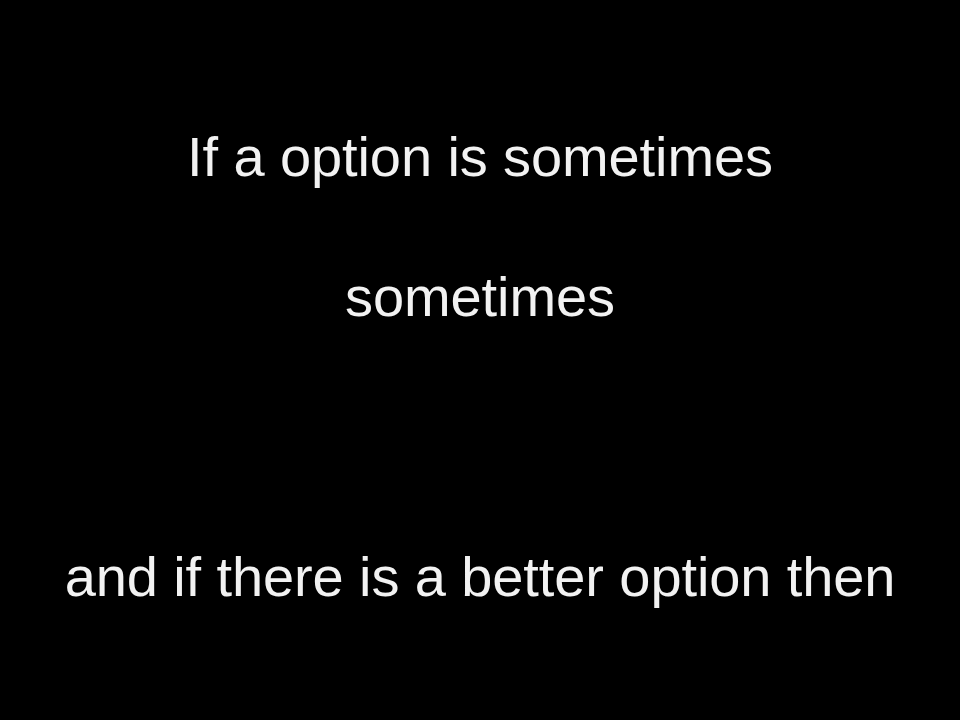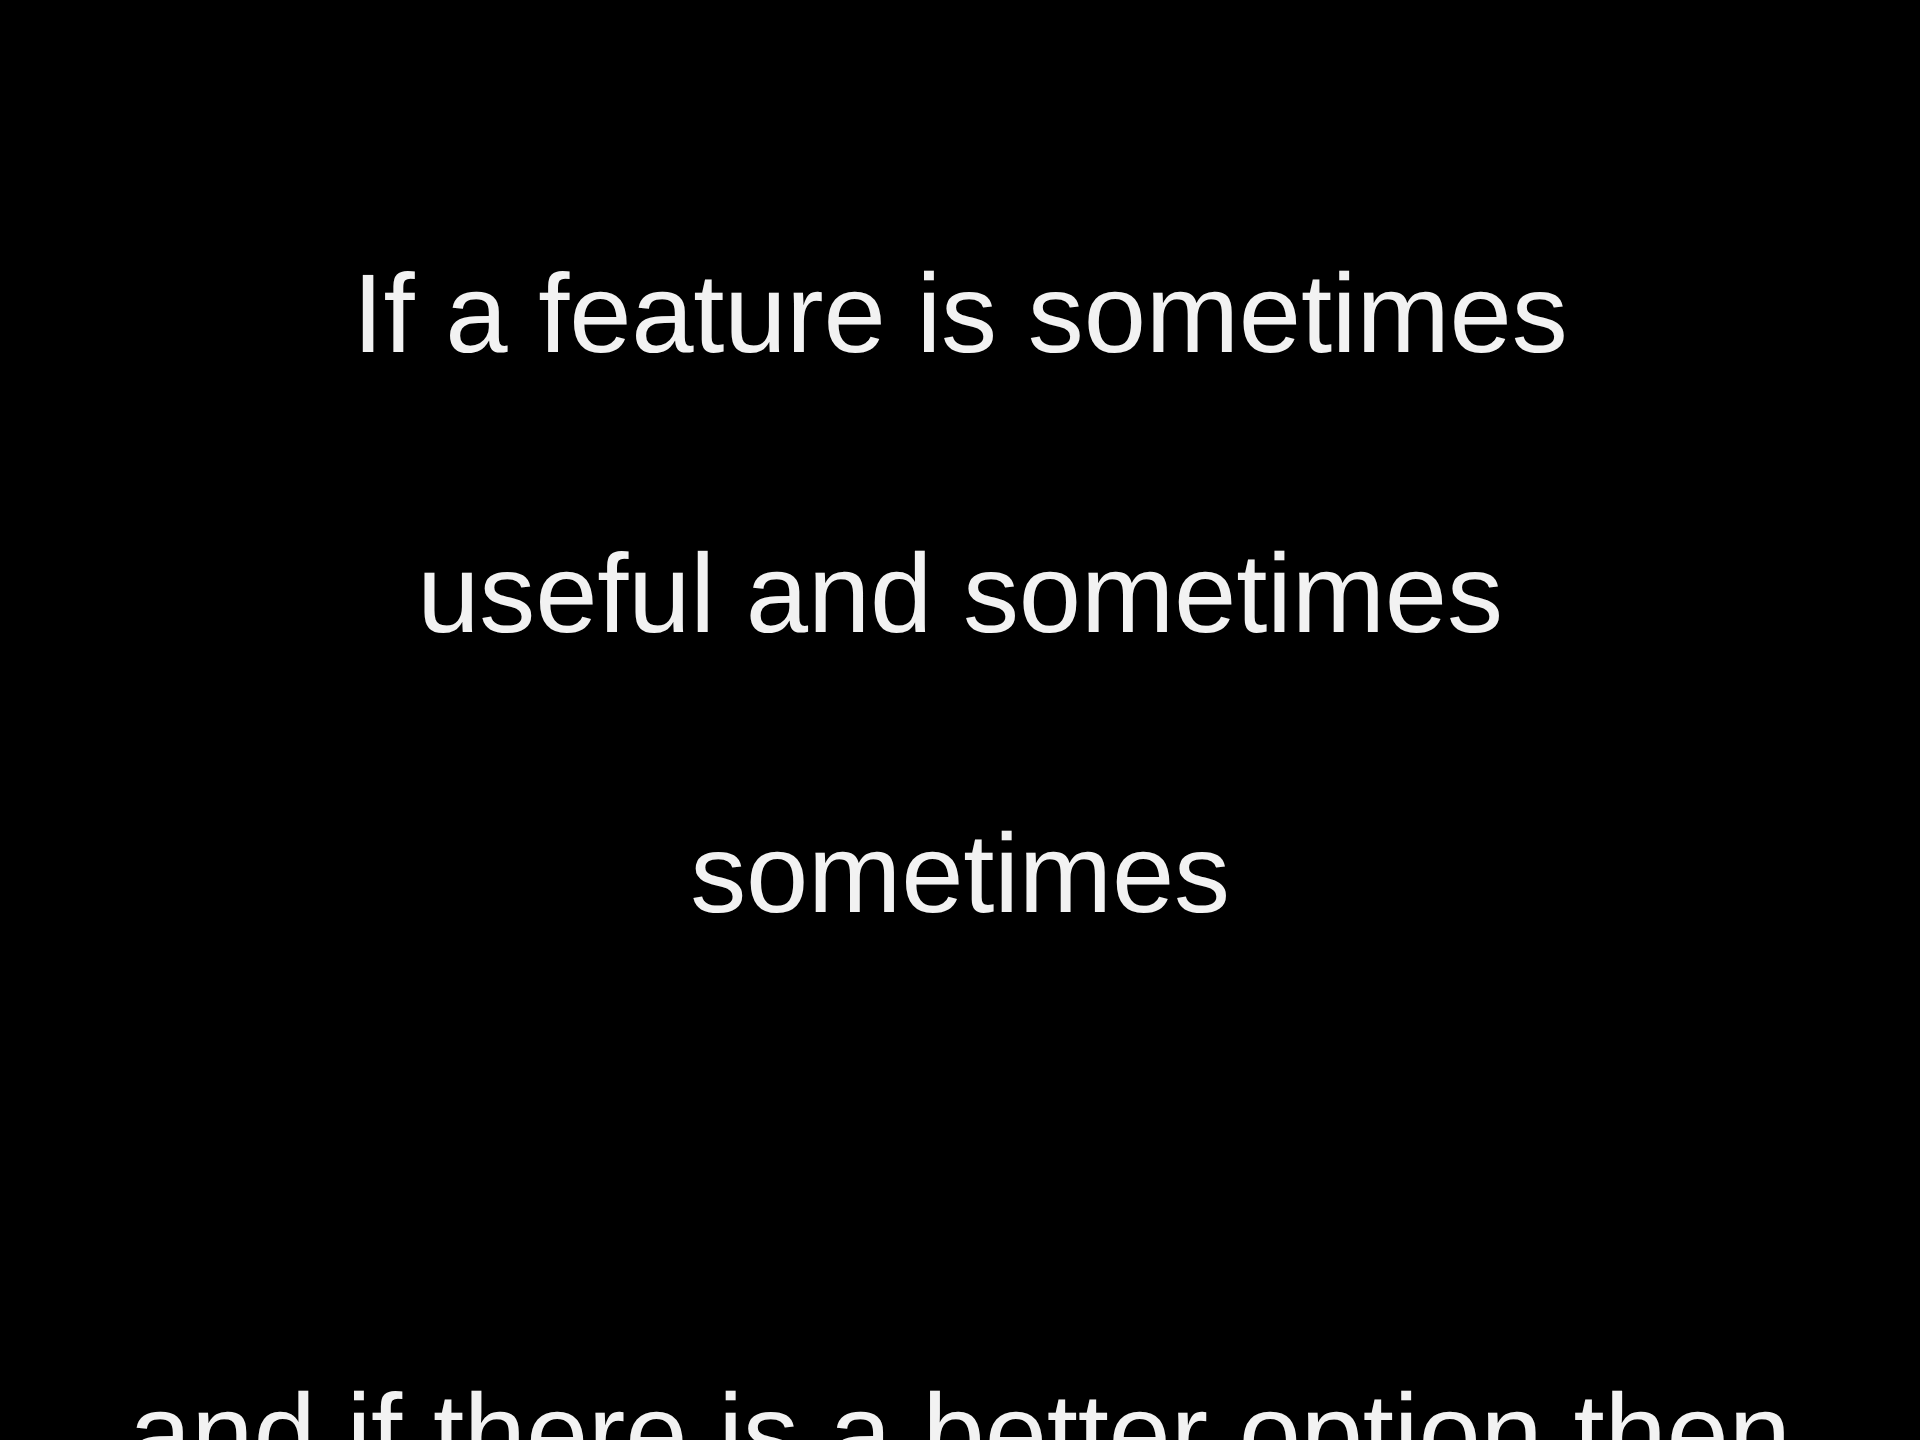--- a/index.html
+++ b/index.html
@@ -55,22 +55,21 @@
   }
 </style>
 </head>
 <body style="background: rgb(0, 0, 0);">
 
 <div id="slide" style="background: rgb(0, 0, 0);">
 
   <div class="caption-stack">
 
     <div class="caption-block" style="color: rgb(242, 242, 242);">
-      <span class="caption-line">If a feature is sometimes</span>
-      <span class="caption-line">useful and sometimes</span>
+      <span class="caption-line">If a option is sometimes</span>
       <span class="caption-line">sometimes</span>
     </div>
 
     <div class="caption-block" style="color: rgb(242, 242, 242);">
       <span class="caption-line">and if there is a better option then</span>
     </div>
 
   </div>
 
 </div>

